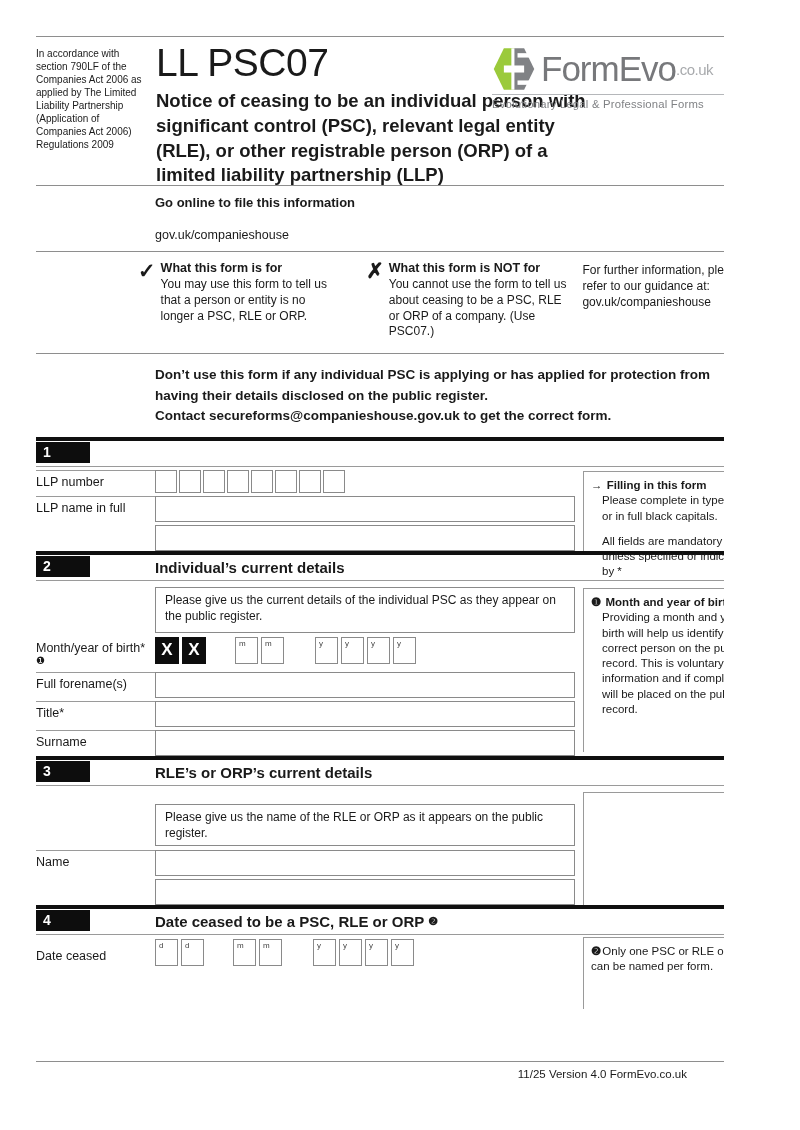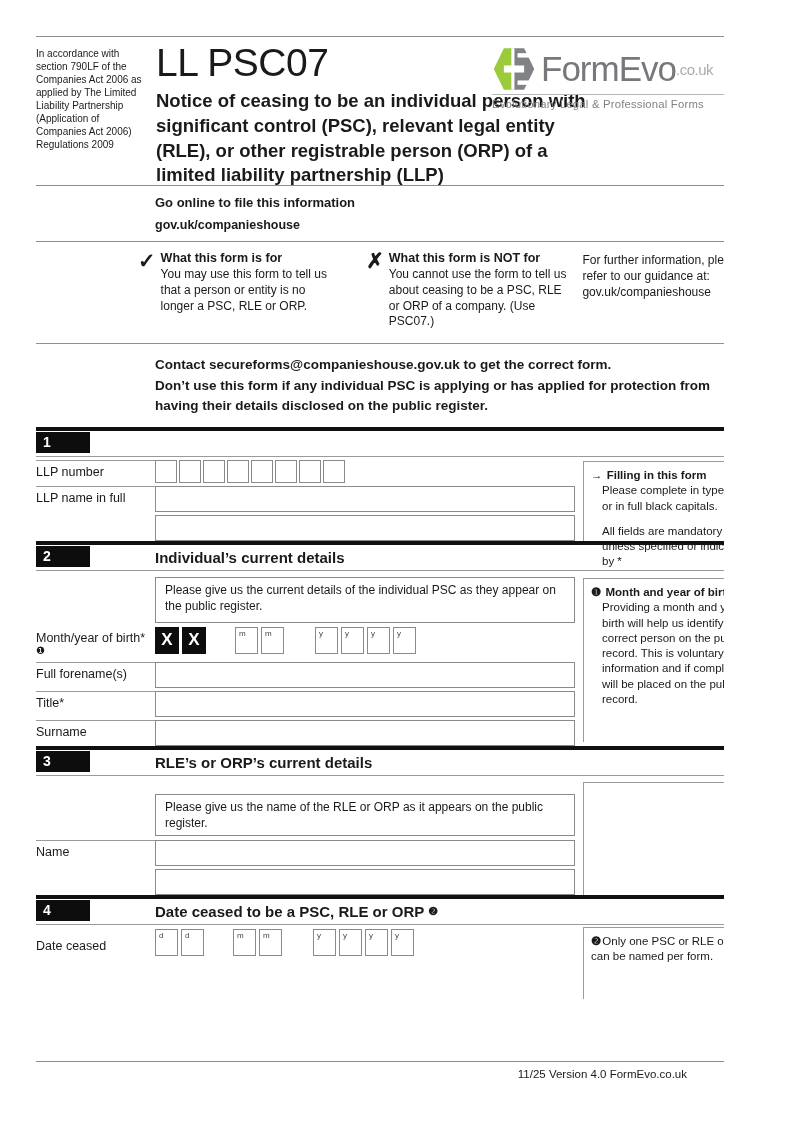--- a/index.html
+++ b/index.html
@@ -22,21 +22,21 @@
   .logo { position:absolute; right:3px; top:8px; width:268px; }
   .logo-row { display:flex; align-items:center; }
   .logo-icon { width:44px; height:48px; margin-right:5px; flex:0 0 auto; }
   .logo-brand { font-size:35px; color:#77787b; letter-spacing:-1px; }
   .logo-domain { font-size:15px; color:#a8aaad; letter-spacing:-0.5px; }
   .logo-line { border-top:1px solid #b5b7ba; margin-top:1px; }
   .logo-tag { font-size:11.3px; color:#808285; margin-top:3px; letter-spacing:0.2px; }
   
   .online { padding:9px 0 9px 119px; border-bottom:1px solid #8e8e8e; }
   .online-title { font-size:13px; font-weight:bold; }
-  .online-url { font-size:12.5px; margin-top:8px;font-weight:bold; }
+  .online-url { font-size:12.5px; margin-top:18px; }
   
   .usage { display:flex; padding:9px 0 13px 0; border-bottom:1px solid #8e8e8e; }
   .ucol { display:flex; }
   .ucol1 { margin-left:102px; width:230px; }
   .ucol2 { width:218px; }
   .ucol3 { margin-left:auto; width:182px; font-size:12px; line-height:1.32; padding-top:2px; }
   .uicon { font-size:21px; font-weight:bold; line-height:1; margin:-1px 5px 0 0; }
   .utitle { font-size:12.5px; font-weight:bold; }
   .ubody { font-size:12px; line-height:1.32; margin-top:2px; width:180px; }
   
@@ -122,22 +122,22 @@
         <span class="uicon">✗</span>
         <div>
           <div class="utitle">What this form is NOT for</div>
           <div class="ubody">You cannot use the form to tell us about ceasing to be a PSC, RLE or ORP of a company. (Use PSC07.)</div>
         </div>
       </div>
       <div class="ucol3">For further information, please refer to our guidance at: gov.uk/companieshouse</div>
     </div>
 
     <div class="warn">
+      <div>Don’t use this form if any individual PSC is applying or has applied for protection from having their details disclosed on the public register.</div>
       <div>Contact secureforms@companieshouse.gov.uk to get the correct form.</div>
-      <div>Don’t use this form if any individual PSC is applying or has applied for protection from having their details disclosed on the public register.</div>
     </div>
 
     <div class="bar"></div>
     <div class="section" style="min-height:107px;">
       <div class="shead">
         <div class="badge">1</div>
       </div>
       <div class="frow">
         <div class="flabel">LLP number</div>
         <div class="smallboxes">

